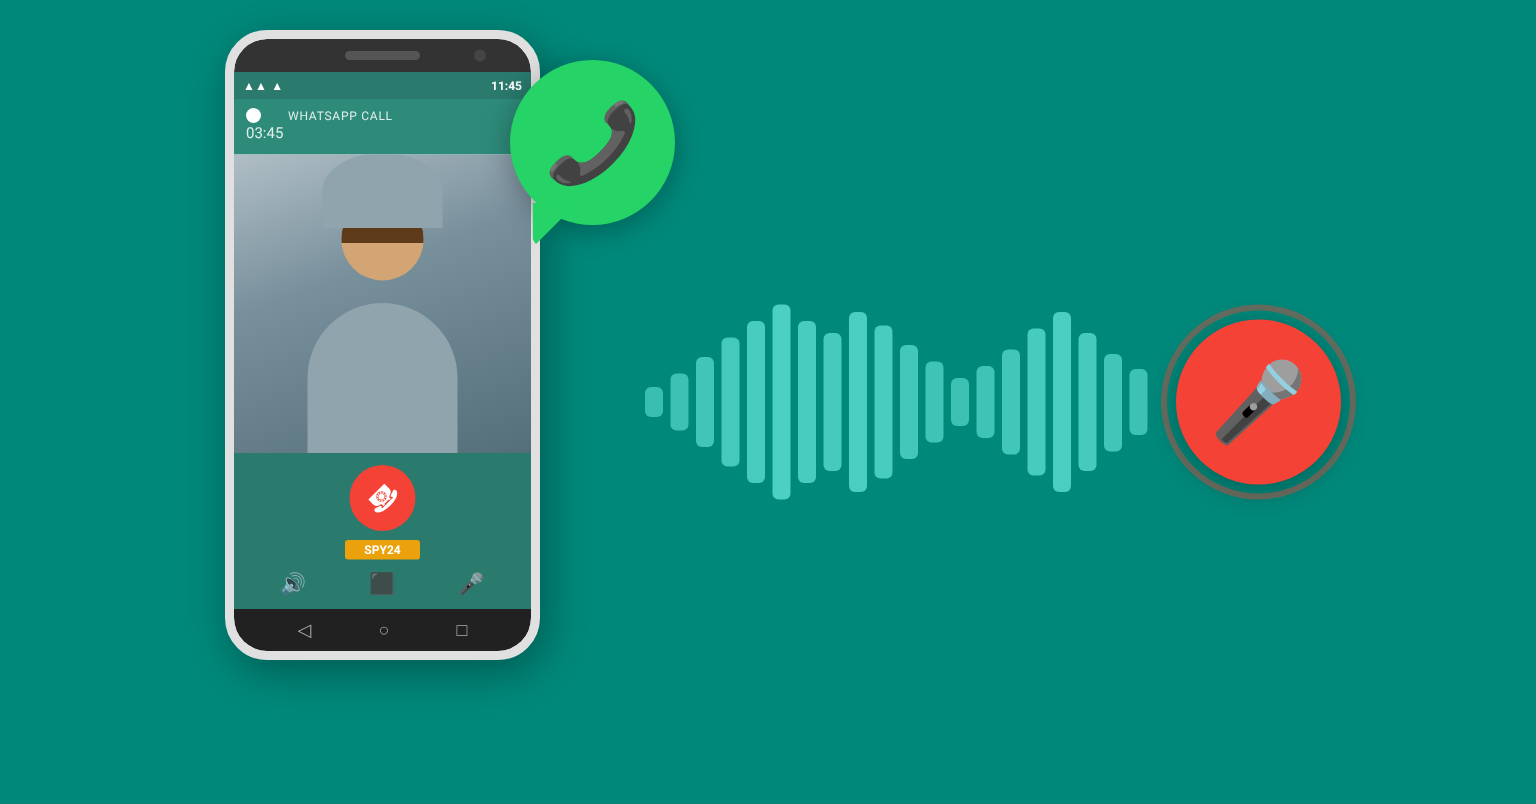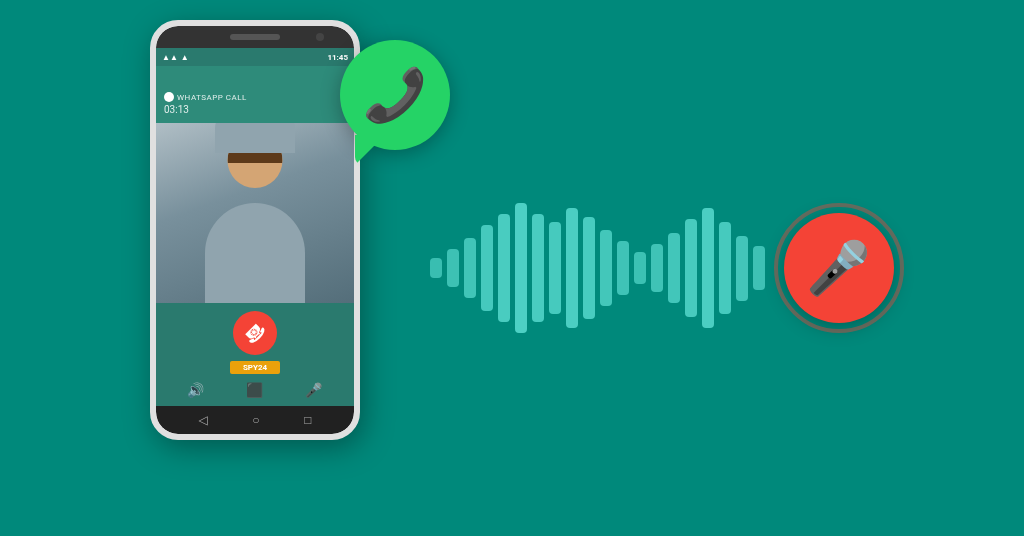--- a/index.html
+++ b/index.html
@@ -92,23 +92,22 @@
       padding: 6px 8px 8px;
     }
 
     .whatsapp-call-label {
       color: rgba(255,255,255,0.85);
       font-size: 8px;
       text-transform: uppercase;
       letter-spacing: 0.5px;
       display: flex;
       align-items: center;
-      gap: 3px;
+      gap: 18px;
       margin-bottom: 2px;
-      margin-top: 20px;
     }
 
     .wa-icon-small {
       width: 10px;
       height: 10px;
       background: white;
       border-radius: 50%;
       display: flex;
       align-items: center;
       justify-content: center;
@@ -351,21 +350,21 @@
         <span class="status-text">▲</span>
       </div>
       <span class="status-text">11:45</span>
     </div>
 
     <div class="phone-call-header">
       <div class="whatsapp-call-label">
         <div class="wa-icon-small"></div>
         <span>WHATSAPP CALL</span>
       </div>
-      <div class="call-duration">03:13</div>
+      <div class="call-duration">03:45</div>
     </div>
 
     <div class="phone-photo">
 
       <div class="person-silhouette">
         <div class="person-head">
           <div class="person-hair"></div>
         </div>
         <div class="hood"></div>
         <div class="person-body"></div>

